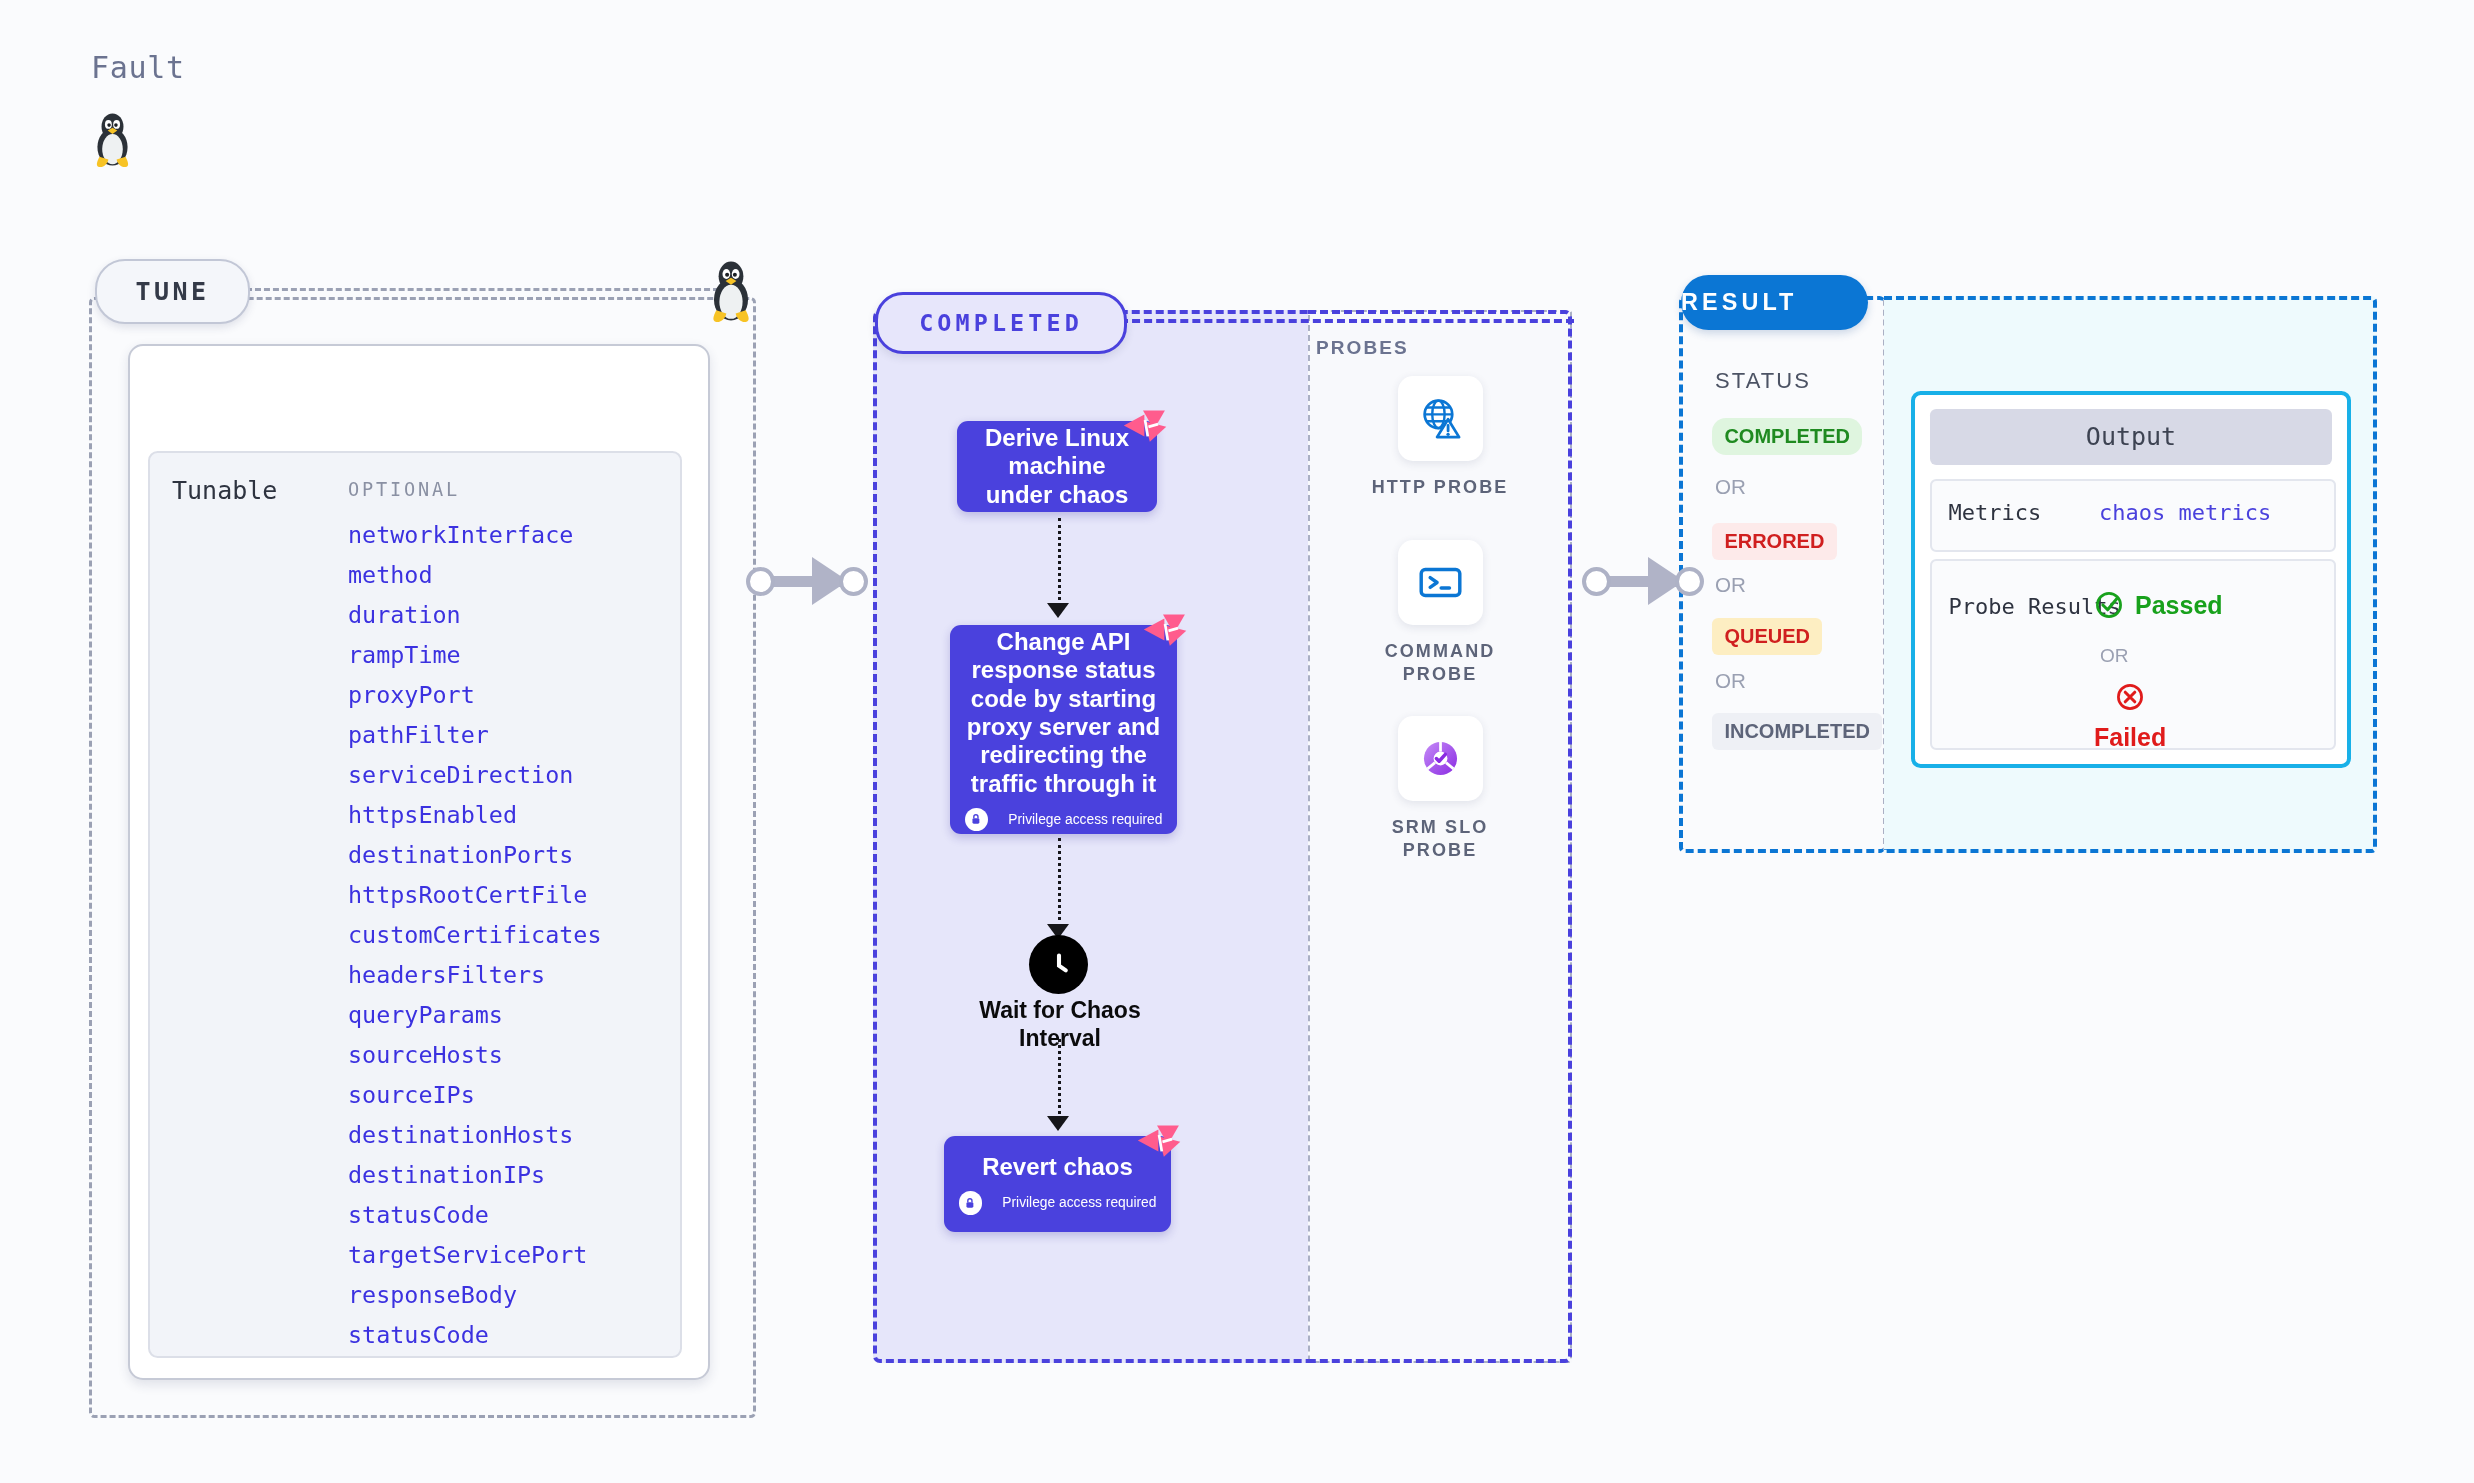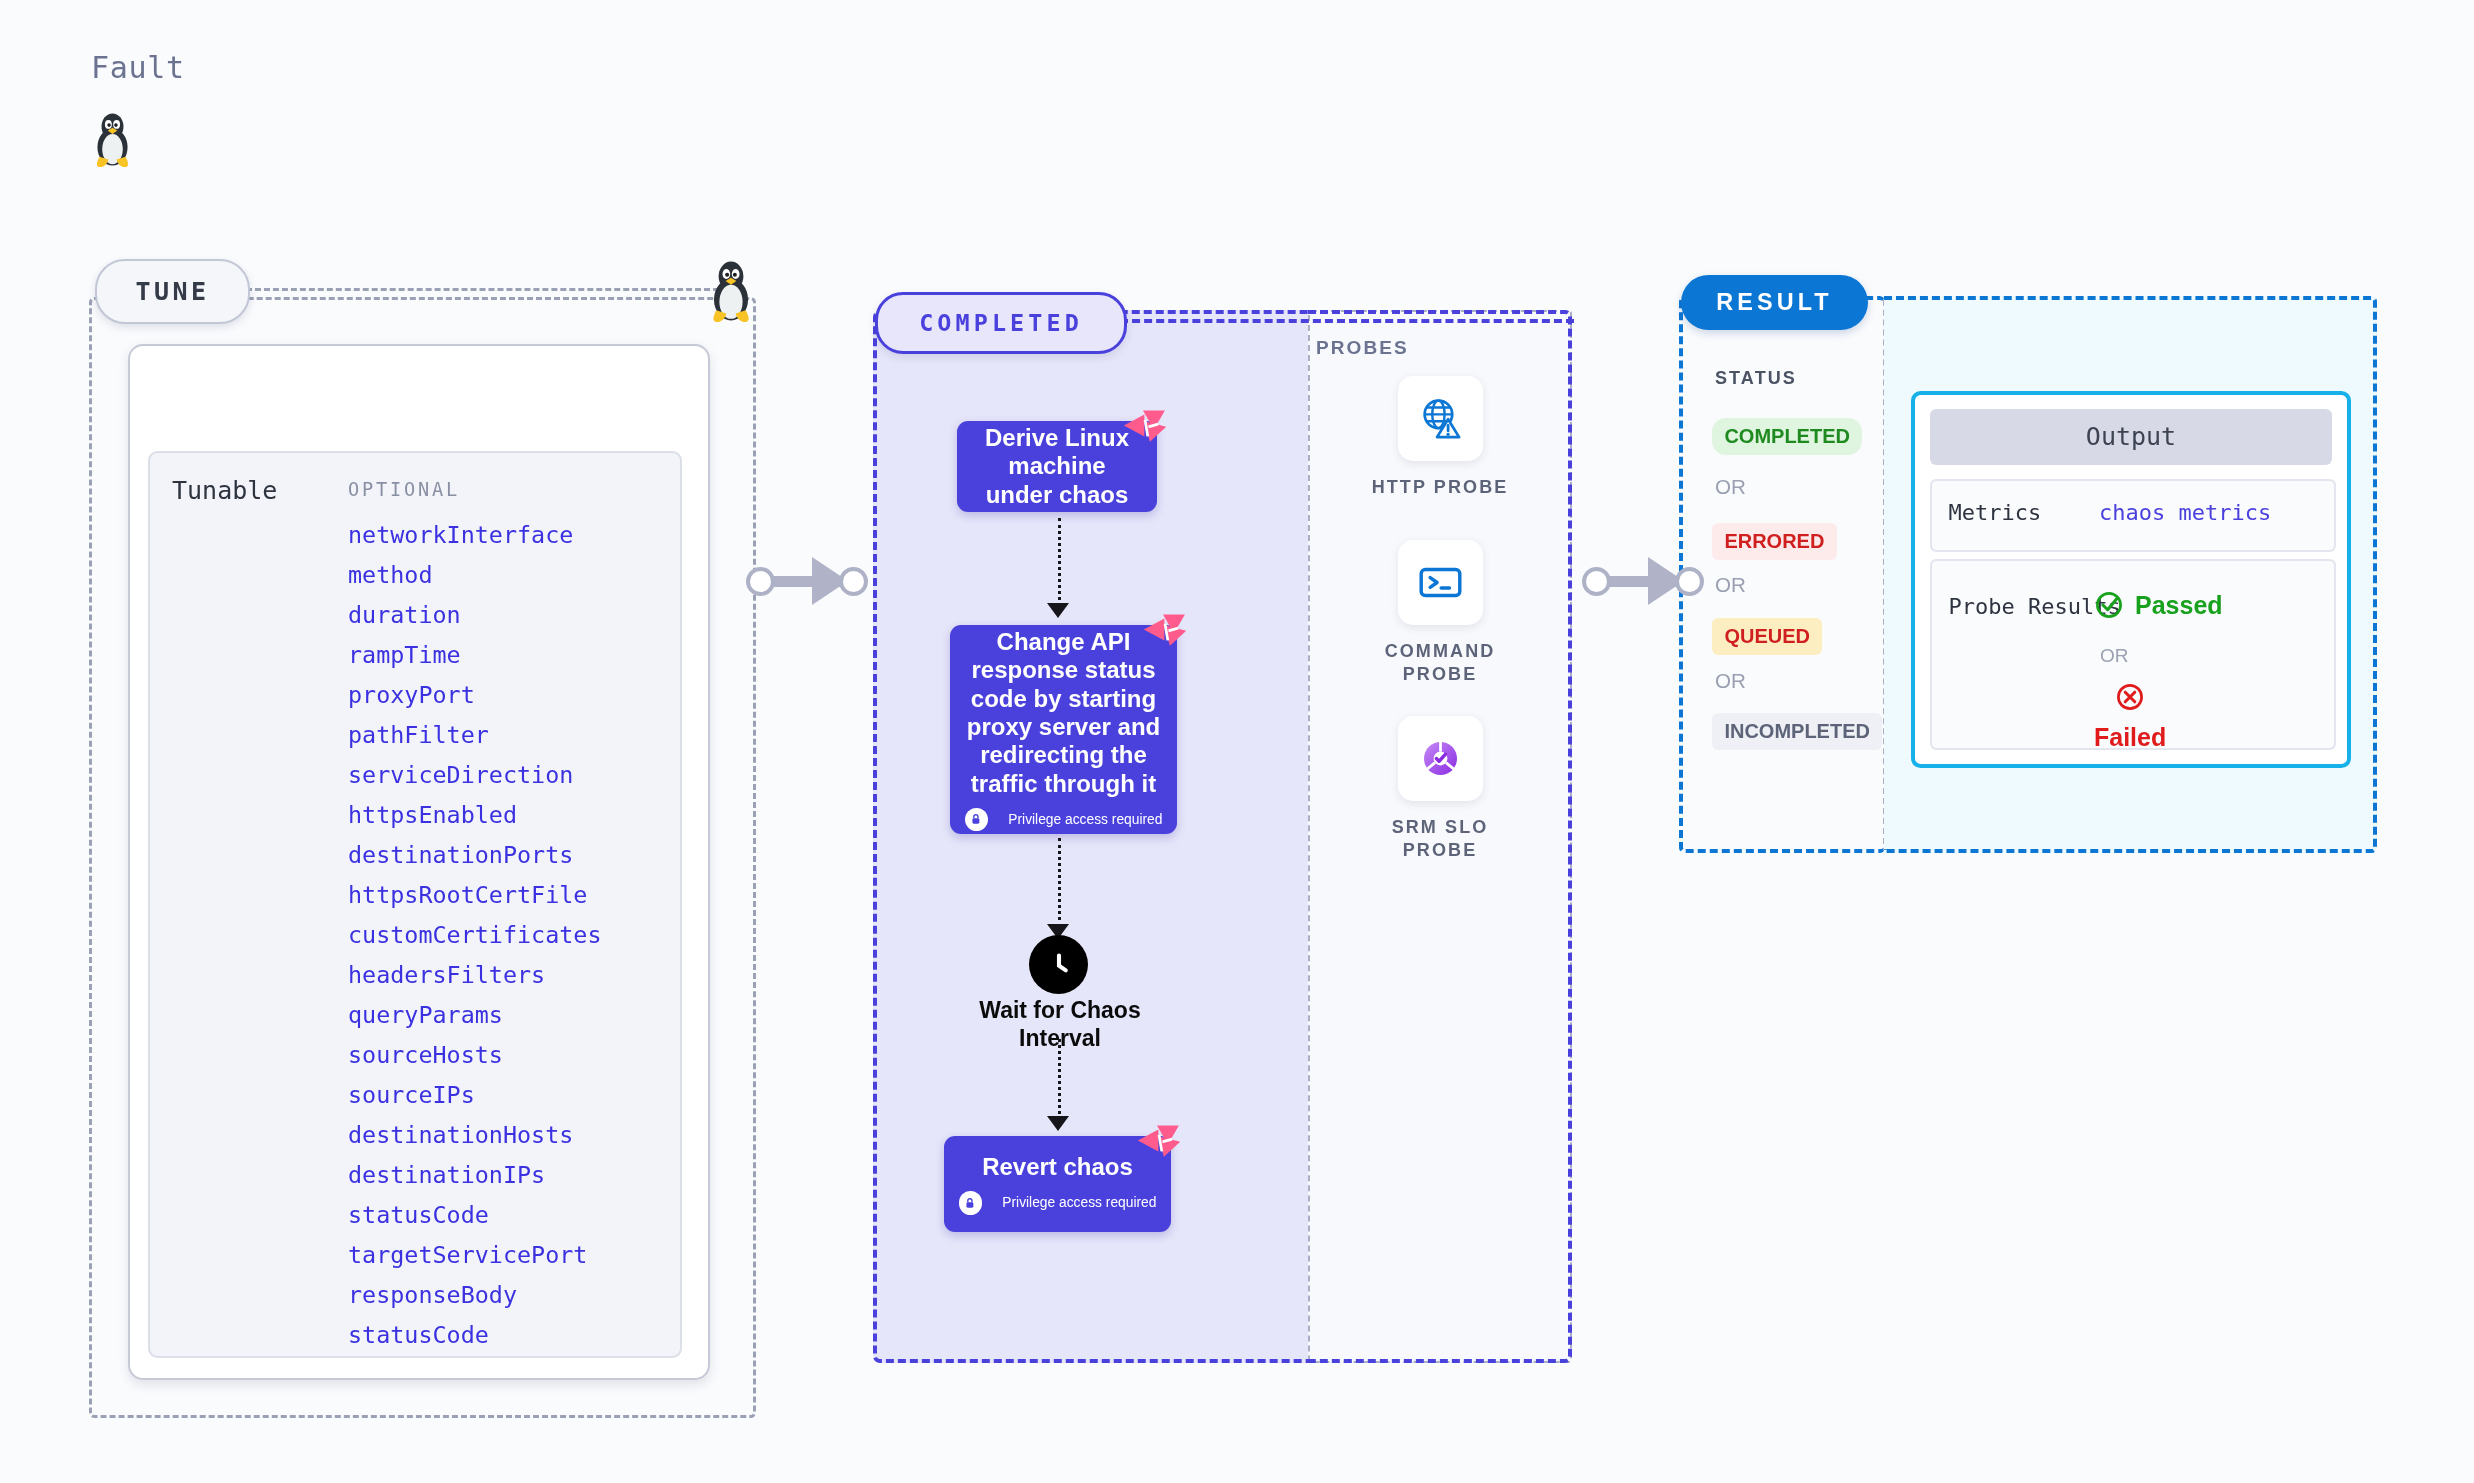--- a/index.html
+++ b/index.html
@@ -171,25 +171,25 @@
   }
   #result-output-region{
     position:absolute;left:1884px;top:296px;width:493px;height:557px;
     border:4.1px dashed #0b76d4;border-left:none;border-radius:0 5.5px 5.5px 0;
     background:#eefafd;box-sizing:border-box;
   }
   #result-badge{
     position:absolute;left:1681px;top:275px;z-index:9;
     width:187px;height:55px;border-radius:27.5px;background:#0b76d4;
     box-shadow:0 3.4px 8.3px rgba(20,70,140,.20);
-    display:flex;align-items:center;justify-content:center;
+    display:flex;align-items:center;justify-content:flex-start;
   }
   #result-badge span{font-size:23.4px;font-weight:bold;letter-spacing:4.1px;color:#ffffff;}
 
-  #status-title{position:absolute;left:1715px;top:368px;font-size:18px;letter-spacing:2.1px;color:#4c5364;font-weight:bold;}
+  #status-title{position:absolute;left:1715px;top:368px;font-size:22px;letter-spacing:2.1px;color:#4c5364;font-weight:normal;}
   .st-badge{position:absolute;left:1712px;padding:6.9px 12.4px;border-radius:6.2px;font-size:20px;font-weight:bold;}
   .st-or{position:absolute;left:1715px;font-size:20.6px;color:#9aa0b2;}
   #st-completed{top:418px;background:#dff5df;color:#1f8a20;border-radius:14px;}
   #st-or-1{top:475px;}
   #st-errored{top:523px;background:#fdeaea;color:#d01f1f;}
   #st-or-2{top:573px;}
   #st-queued{top:618px;background:#fdeec2;color:#d01f1f;}
   #st-or-3{top:669px;}
   #st-incompleted{top:713px;background:#eef0f5;color:#5d6479;}
 

